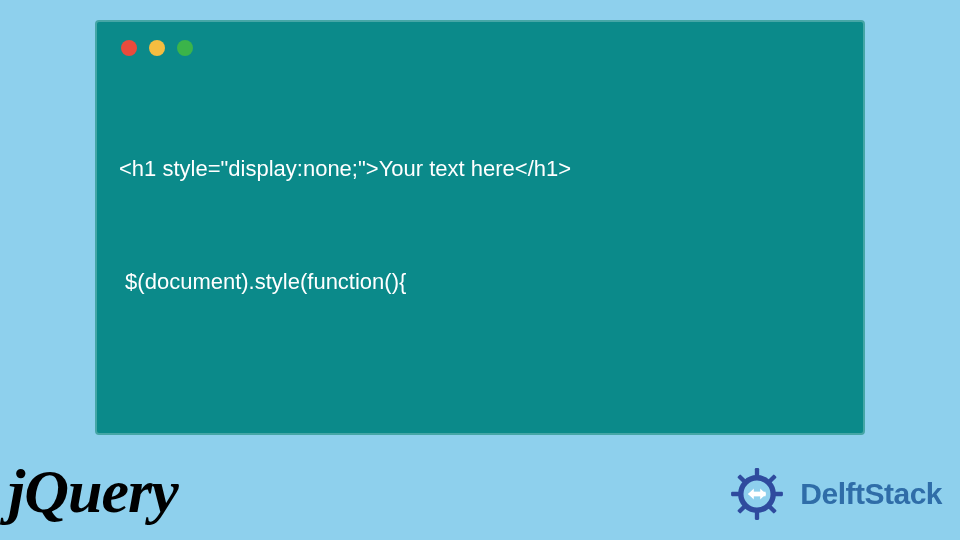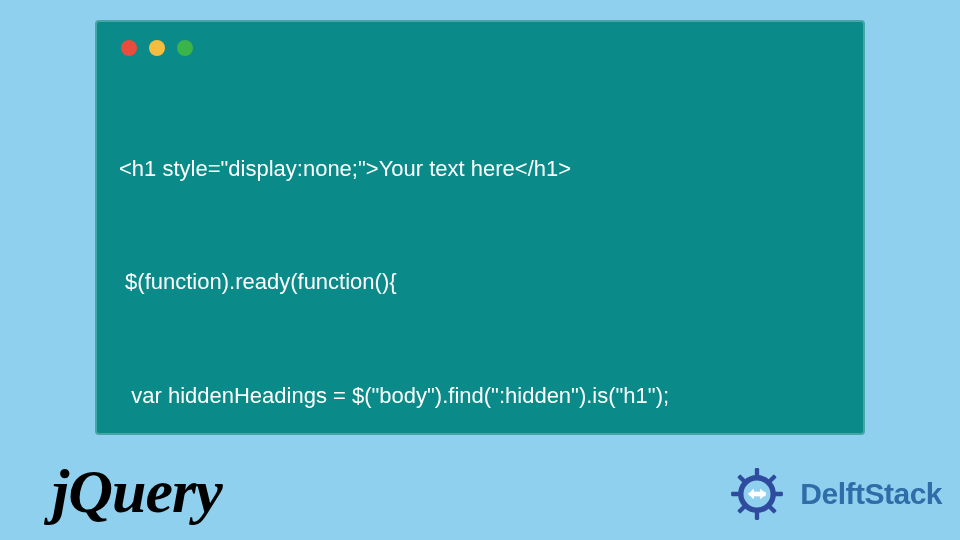--- a/index.html
+++ b/index.html
@@ -56,21 +56,20 @@
   }
   .jquery-logo {
     font-family: Georgia, 'Times New Roman', serif;
     font-weight: 900;
     font-style: italic;
     font-size: 62px;
     color: #000000;
     letter-spacing: -1px;
     line-height: 1;
     padding-bottom: 6px;
-    margin-left: 44px;
   }
   .delft {
     display: flex;
     align-items: center;
     gap: 16px;
   }
   .delft-text {
     font-family: Arial, Helvetica, sans-serif;
     font-size: 30px;
     font-weight: 600;
@@ -83,22 +82,21 @@
 <body>
 
 <div class="code-window">
   <div class="traffic-lights">
     <div class="dot red"></div>
     <div class="dot yellow"></div>
     <div class="dot green"></div>
   </div>
   <div class="code">
     <div>&lt;h1 style="display:none;"&gt;Your text here&lt;/h1&gt;</div>
-    <div> $(function).ready(function(){</div>
-    <div>  var hiddenHeadings = $("body").find(":hidden").is("h1");</div>
+    <div> $(document).style(function(){</div>
     
     
     
     
     
   </div>
 </div>
 
 <div class="footer">
   <div class="jquery-logo">jQuery</div>

